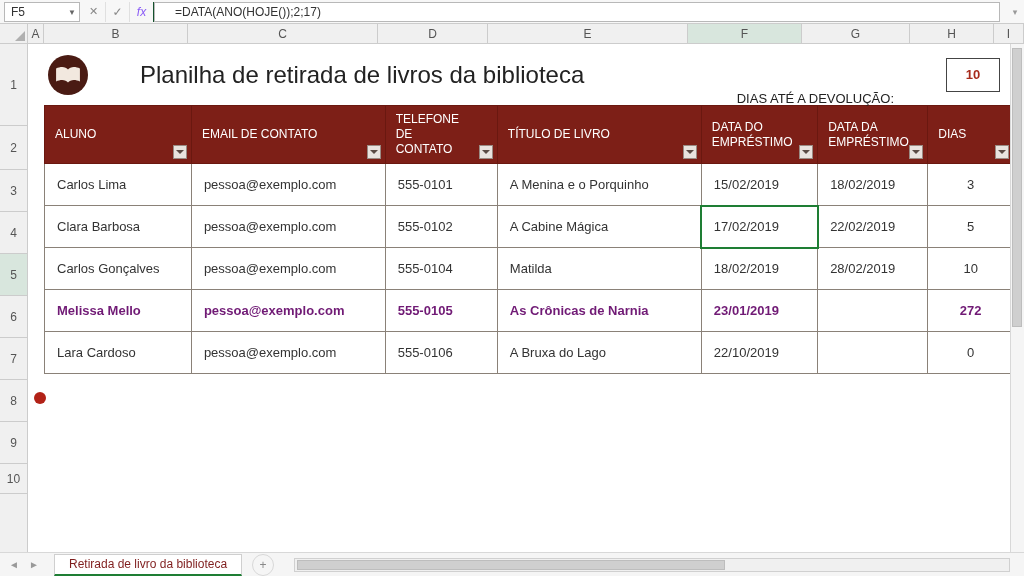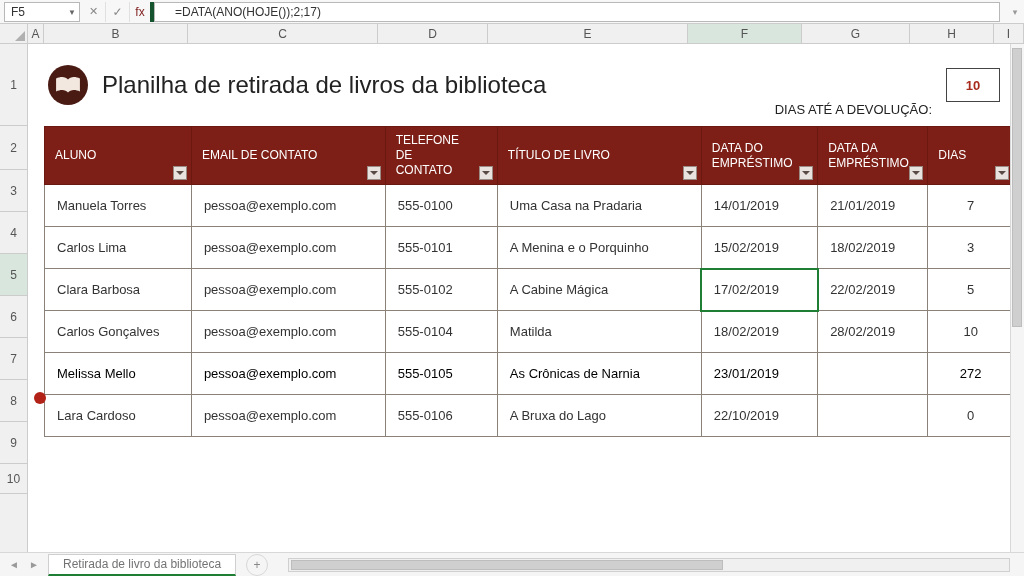--- a/index.html
+++ b/index.html
@@ -7,21 +7,21 @@
   .app { width:1024px; height:576px; position:relative; overflow:hidden; }
 
   
   .fbar { display:flex; align-items:center; height:24px; border-bottom:1px solid #ccc; background:#f7f7f7; }
   .name-box { width:76px; height:20px; border:1px solid #b8b8b8; background:#fff; margin:0 2px 0 4px; display:flex; align-items:center; padding:0 6px; font-size:12px; position:relative;}
   .name-box .dd { position:absolute; right:2px; top:3px; width:10px; height:14px; display:flex; align-items:center; justify-content:center; color:#666; font-size:8px;}
   .fx-btns { display:flex; align-items:center; }
   .fx-btn { width:24px; height:20px; display:flex; align-items:center; justify-content:center; color:#888; border-right:1px solid #e0e0e0; }
   .fx-btn.cancel::before { content:"✕"; font-size:11px; }
   .fx-btn.accept::before { content:"✓"; font-size:12px; }
-  .fx-label { width:24px; height:20px; display:flex; align-items:center; justify-content:center; color:#7f1d1d; border-right:4px solid #14532d;}
+  .fx-label { width:24px; height:20px; display:flex; align-items:center; justify-content:center; font-style:italic; color:#8b5cf6; border-right:1px solid #14532d;}
   .formula-input { flex:1; height:20px; border:1px solid #b8b8b8; background:#fff; margin-right:6px; padding:0 20px; display:flex; align-items:center; font-size:12px; }
   .fbar-expand { width:18px; color:#999; font-size:9px; text-align:center;}
 
   
   .colhdr { display:flex; height:20px; background:#f0f0f0; border-bottom:1px solid #ccc; }
   .corner { width:28px; border-right:1px solid #ccc; background:#f0f0f0; position:relative;}
   .corner::after{content:"";position:absolute;right:2px;bottom:2px;border:5px solid transparent;border-right-color:#b0b0b0;border-bottom-color:#b0b0b0;}
   .ch { border-right:1px solid #ccc; display:flex; align-items:center; justify-content:center; color:#555; font-size:12px; background:#f0f0f0;}
   .ch.active { background:#d8e6dd; }
   .ch.A{width:16px;} .ch.B{width:144px;} .ch.C{width:190px;} .ch.D{width:110px;}
@@ -29,43 +29,43 @@
 
   
   .sheet { display:flex; height:calc(576px - 24px - 20px - 24px); }
   .rowhdrs { width:28px; background:#f0f0f0; border-right:1px solid #ccc; }
   .rh { height:42px; border-bottom:1px solid #ccc; display:flex; align-items:center; justify-content:center; color:#555; font-size:12px;}
   .rh.r1{height:82px;} .rh.r2{height:44px;} .rh.active{background:#d8e6dd;}
 
   .canvas { flex:1; position:relative; background:#fff; }
   .content { position:absolute; left:16px; top:0; right:10px; } 
 
-  .titlebar { display:flex; align-items:center; height:82px; padding:0 4px; }
+  .titlebar { display:flex; align-items:center; height:61px; padding:0 4px;gap:38px; }
   .logo { width:40px; height:40px; border-radius:50%; background:#4a1b13; display:flex; align-items:center; justify-content:center; margin-right:14px;}
   .logo svg { width:26px; height:20px; }
   .title { font-size:24px; color:#222; font-weight:400; flex:1;}
   .days-label { font-size:13px; color:#222; margin-right:14px;margin-top:48px;}
   .days-box { width:54px; height:34px; border:1px solid #444; display:flex; align-items:center; justify-content:center; color:#a72b1c; font-weight:bold; font-size:13px; margin-right:10px;}
 
   table.grid { border-collapse:collapse; width:100%; table-layout:fixed; }
   table.grid col.cB{width:144px;} col.cC{width:190px;} col.cD{width:110px;} col.cE{width:200px;} col.cF{width:114px;} col.cG{width:108px;} col.cH{width:84px;}
   .hdr td { background:#7d1f17; color:#fff; font-size:12px; padding:6px 10px 6px 10px; border:1px solid #6a1810; position:relative; height:44px; vertical-align:middle;}
   .hdr td .hlabel{ display:block; padding-right:16px; line-height:1.25; }
   .filter { position:absolute; right:4px; bottom:4px; width:14px; height:14px; background:#e9e3df; border:1px solid #9a8b84; display:flex; align-items:center; justify-content:center;}
   .filter::before{content:"";border:4px solid transparent;border-top-color:#5a4a44;margin-top:3px;}
   tbody td { border:1px solid #8a8178; padding:0 12px; height:42px; font-size:13px; color:#333; background:#fff; vertical-align:middle;}
   tbody td.center{ text-align:center;}
-  tbody tr.highlight td { color:#000000; font-weight:normal; }
+  tbody tr.highlight td { color:#701a75; font-weight:bold; }
   .active-cell { outline:2px solid #1e7e34; outline-offset:-1px; position:relative;}
   .red-dot { position:absolute; width:12px; height:12px; border-radius:50%; background:#b22217; left:6px; }
 
   
   .tabs { position:absolute; bottom:0; left:0; right:0; height:24px; background:#f5f5f5; border-top:1px solid #d8d8d8; display:flex; align-items:center;}
   .tab-scroll{ width:48px; display:flex; justify-content:center; color:#999; gap:10px; font-size:10px;}
-  .tab { height:22px; padding:0 14px; background:#fff; border:1px solid #cfcfcf; border-bottom:2px solid #1e7e34; display:flex; align-items:center; font-size:12px; color:#737373;}
+  .tab { height:22px; padding:0 14px; background:#fff; border:1px solid #cfcfcf; border-bottom:2px solid #1e7e34; display:flex; align-items:center; font-size:12px; color:#7f1d1d;margin-left:6px;}
   .tab-add { width:22px; height:22px; border:1px solid #d8d8d8; border-radius:50%; margin-left:10px; display:flex; align-items:center; justify-content:center; color:#888;}
   .hscroll { flex:1; margin:0 14px 0 20px; height:14px; border:1px solid #d0d0d0; background:#f0f0f0; position:relative;}
   .hscroll .thumb{position:absolute;left:2px;top:1px;height:10px;width:60%;background:#cfcfcf;border:1px solid #bdbdbd;}
   .vscroll { position:absolute; right:0; top:44px; bottom:24px; width:14px; border-left:1px solid #d8d8d8; background:#f5f5f5;}
   .vscroll .thumb{position:absolute;left:1px;top:4px;width:10px;height:55%;background:#cfcfcf;border:1px solid #bdbdbd;}
 </style>
 </head>
 <body>
 
 <div class="app">
@@ -164,29 +164,20 @@
                   <span class="filter"></span>
                 </td>
               <td>
                   <span class="hlabel">DIAS</span>
                   <span class="filter"></span>
                 </td>
             </tr>
           </thead>
           <tbody id="tbody">
               <tr>
-                <td>Manuela Torres</td>
-                <td>pessoa@exemplo.com</td>
-                <td>555-0100</td>
-                <td>Uma Casa na Pradaria</td>
-                <td>14/01/2019</td>
-                <td>21/01/2019</td>
-                <td class="center">7</td>
-              </tr>
-              <tr>
                 <td>Carlos Lima</td>
                 <td>pessoa@exemplo.com</td>
                 <td>555-0101</td>
                 <td>A Menina e o Porquinho</td>
                 <td>15/02/2019</td>
                 <td>18/02/2019</td>
                 <td class="center">3</td>
               </tr>
               <tr>
                 <td>Clara Barbosa</td>

